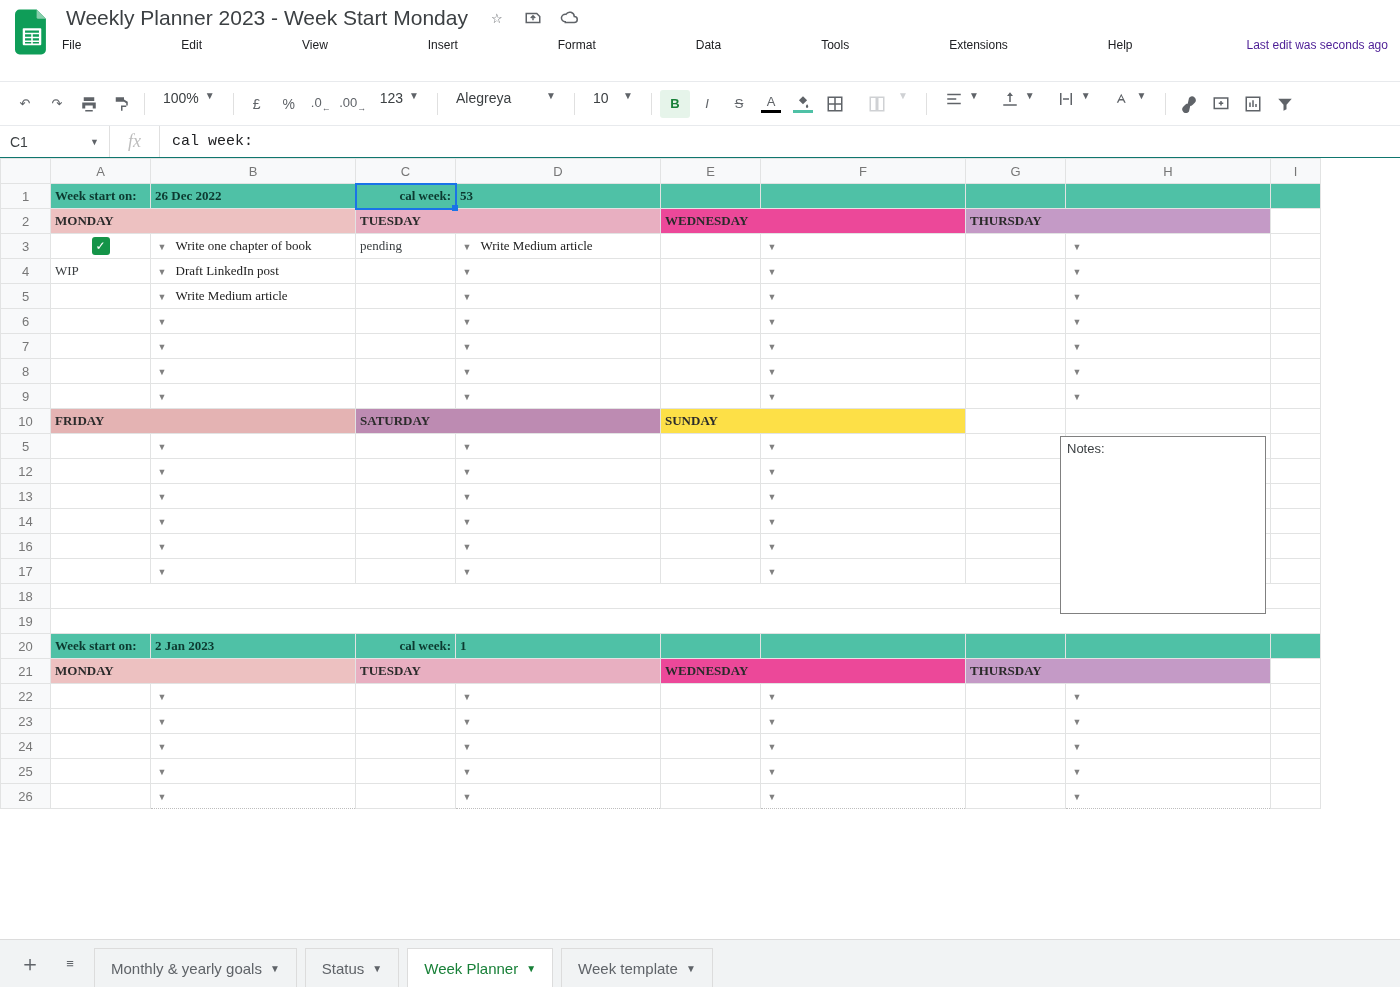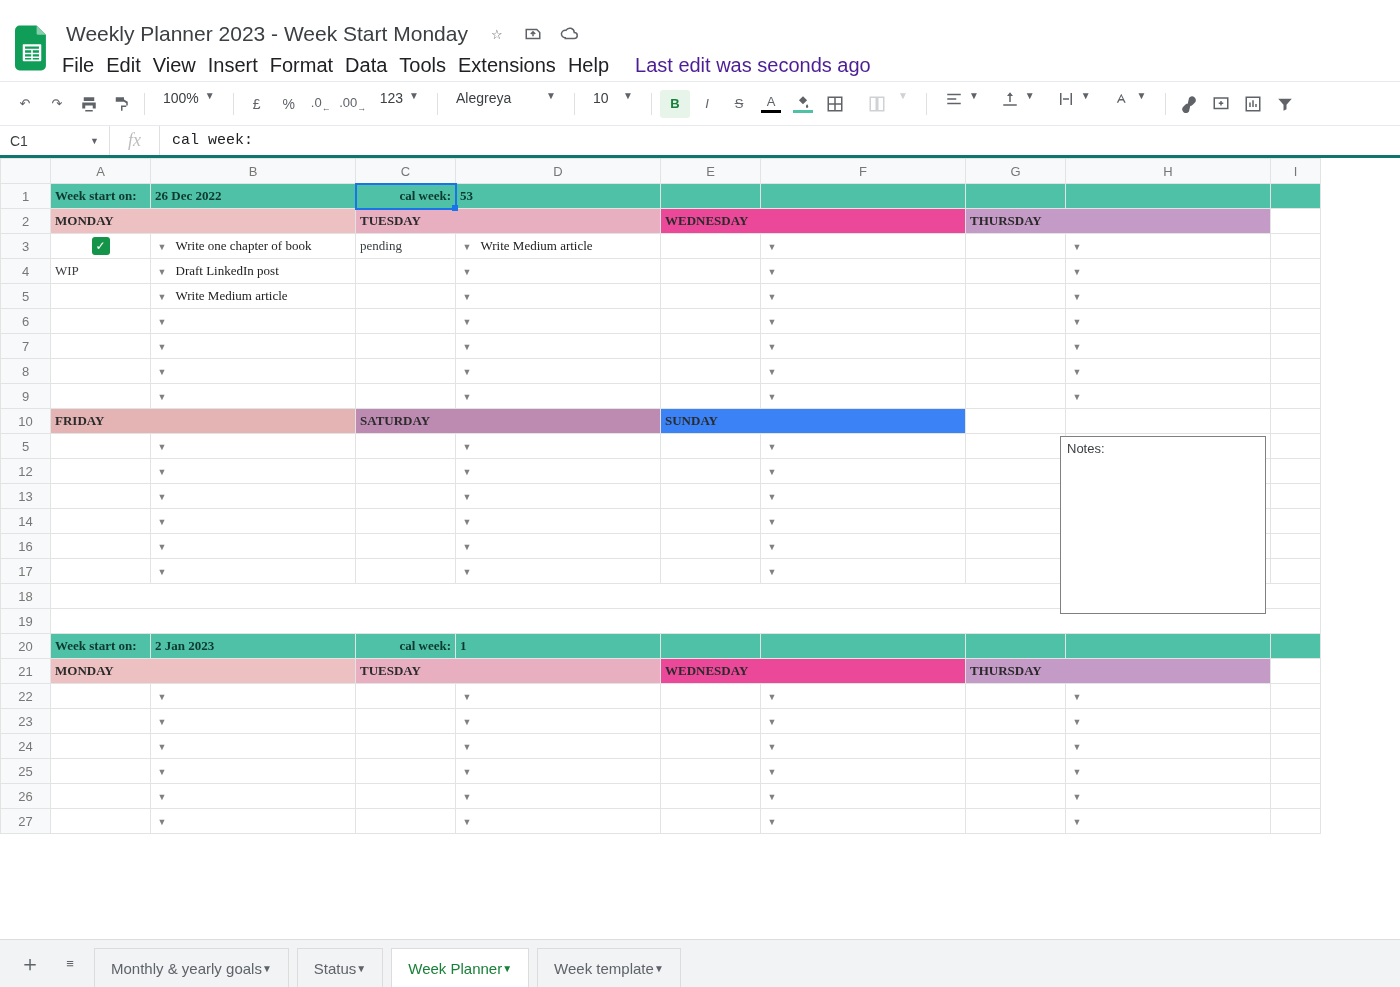--- a/index.html
+++ b/index.html
@@ -1,70 +1,70 @@
 <!DOCTYPE html>
 <html><head>
 <meta charset="utf-8">
 <style>
   * { margin:0; padding:0; box-sizing:border-box; }
   body { font-family: Arial, sans-serif; font-size:13px; color:#3c4043; background:#fff; overflow:hidden; width:1400px; height:987px; }
   
-  .app-header { display:flex; align-items:flex-start; padding:20px 12px 0 12px; border-bottom:1px solid #e8eaed; height:82px; }
+  .app-header { display:flex; align-items:flex-start; padding:4px 12px 0 12px; border-bottom:1px solid #e8eaed; height:82px; }
   .logo { width:40px; height:55px; display:flex; align-items:center; justify-content:center; margin-right:10px; }
   .logo svg { width:34px; height:46px; }
   .title-area { display:flex; flex-direction:column; gap:6px; flex:1; }
   .title-row { display:flex; align-items:center; gap:14px; }
   .doc-title { font-size:21px; color:#3c4043; padding:2px 4px; }
   .title-icon { color:#5f6368; width:22px; display:flex; justify-content:center; cursor:pointer; }
-  .menu-bar { display:flex; gap:12px; font-size:20px; color:#202124; align-items:center; }
+  .menu-bar { display:flex; gap:12px; font-size:12px; color:#202124; align-items:center;justify-content:space-between; }
   .menu-item { cursor:pointer; }
   .last-edit { color:#4c1d95; cursor:pointer; margin-left:14px; }
   
   .toolbar { display:flex; align-items:center; height:44px; padding:0 10px; border-bottom:1px solid #e8eaed; gap:2px; }
   .tool-btn { width:30px; height:28px; display:flex; align-items:center; justify-content:center; color:#5f6368; cursor:pointer; border-radius:3px; }
   .tool-btn.disabled { color:#cfd1d4; }
   .tool-btn.bold-active { background:#e6f4ea; color:#188038; font-weight:bold; }
   .tool-sep { width:1px; height:22px; background:#e0e0e0; margin:0 6px; }
   .tool-combo { display:flex; align-items:flex-start; gap:6px; padding:0 10px; height:28px; cursor:pointer; color:#3c4043; }
   .tool-combo .chev { color:#5f6368; font-size:10px; }
   .tool-text { font-size:14px; }
   .color-bar { width:20px; height:3px; margin-top:1px; }
   
-  .formula-row { display:flex; align-items:center; height:32px; border-bottom:3px solid #0f766e; }
+  .formula-row { display:flex; align-items:center; height:32px; border-bottom:1px solid #0f766e; }
   .name-box { width:110px; display:flex; align-items:center; justify-content:space-between; padding:0 10px; border-right:1px solid #e0e0e0; height:100%; font-size:14px; }
   .fx { width:50px; text-align:center; font-style:italic; font-family: Georgia,serif; color:#bdbdbd; font-size:18px; border-right:1px solid #e0e0e0; height:100%; display:flex; align-items:center; justify-content:center; }
   .formula-input { flex:1; padding:0 12px; font-family: "Courier New", monospace; font-size:15px; color:#202124; }
   
   .grid-wrap { position:relative; height:740px; overflow:hidden; }
   table.sheet { border-collapse:collapse; table-layout:fixed; }
   table.sheet th, table.sheet td { border:1px solid #e2e3e3; font-size:13px; vertical-align:middle; height:25px; text-align:left; padding:0 4px; }
   table.sheet th { background:#f8f9fa; color:#777; font-weight:normal; text-align:center; }
   th.rowhdr { width:50px; min-width:50px; background:#f8f9fa; font-size:13px; color:#777; text-align:center; }
   
   .cA { width:100px; } .cB { width:205px; } .cC { width:100px; } .cD { width:205px; }
   .cE { width:100px; } .cF { width:205px; } .cG { width:100px; } .cH { width:205px; } .cI { width:50px; }
   
   .teal-row td { background:#4fc1a6; color:#0c3a30; font-family: Georgia,serif; font-weight:bold; font-size:14px; }
   .dayhdr { font-family: Georgia,serif; font-weight:bold; text-align:center; font-size:15px; color:#2b2b2b; }
   .monday { background:#edc1c1; } .tuesday { background:#e8afc1; } .wednesday { background:#ec4899; } .thursday { background:#c49ac6; }
-  .friday   { background:#e4b3b3; } .saturday { background:#bd8bb2; } .sunday { background:#3b82f6; }
+  .friday   { background:#e4b3b3; } .saturday { background:#bd8bb2; } .sunday { background:#fde047; }
   .task-cell { position:relative; font-family: Georgia, serif; font-size:14.5px; color:#222; padding-left:6px; }
   .dotted { border-bottom:1px dotted #bdbdbd !important; }
   .drop-arrow { color:#808080; font-size:9px; display:inline-block; width:14px; text-align:center; cursor:pointer; }
   .dashed-right { border-right:1px dashed #b0b0b0 !important; }
   .checkbox { display:inline-flex; width:18px; height:18px; background:#149448; border-radius:3px; align-items:center; justify-content:center; color:#fff; font-size:12px; }
   .status-wip { font-family: Georgia,serif; font-size:13px; text-align:center; }
   .status-pending { font-family: Georgia,serif; font-size:13px; text-align:center; }
   .selected-cell { outline:2px solid #1a73e8; outline-offset:-1px; position:relative; }
   .selected-cell::after { content:""; position:absolute; right:-3px; bottom:-3px; width:6px; height:6px; background:#1a73e8; }
   .notes-box { border:1px solid #808080; position:absolute; background:#fff; font-size:13px; padding:4px 6px; }
   
   .sheet-bar { position:absolute; left:0; right:0; bottom:0; height:48px; background:#f1f3f4; border-top:1px solid #dcdcdc; display:flex; align-items:center; padding-left:14px; gap:8px; }
   .sheet-btn { width:32px; height:32px; display:flex; align-items:center; justify-content:center; color:#5f6368; cursor:pointer; }
-  .sheet-tab { height:40px; display:flex; align-items:center; padding:0 16px; background:#f1f3f4; border:1px solid #dcdcdc; border-bottom:none; font-size:15px; color:#5f6368; cursor:pointer; margin-top:8px;}
+  .sheet-tab { height:40px; display:flex; align-items:center; padding:0 16px; gap:8px; background:#f1f3f4; border:1px solid #dcdcdc; border-bottom:none; font-size:15px; color:#5f6368; cursor:pointer; margin-top:8px;}
   .sheet-tab.active { background:#fff; color:#188038; font-weight:500; }
   .tab-chev { font-size:10px; }
   .tiny-chev { font-size:9px; color:#5f6368; }
 </style>
 </head>
 <body>
 
 <div class="app-header">
   <div class="logo">
     <svg viewBox="0 0 44 58">
@@ -545,32 +545,20 @@
           <td class="dashed-right"></td>
           <td class="task-cell dotted dashed-right"><span class="drop-arrow">▼</span></td>
           <td class="dashed-right"></td>
           <td class="task-cell dotted dashed-right"><span class="drop-arrow">▼</span></td>
           <td class="dashed-right"></td>
           <td class="task-cell dotted dashed-right"><span class="drop-arrow">▼</span></td>
           <td class="dashed-right"></td>
           <td class="task-cell dotted"><span class="drop-arrow">▼</span></td>
           <td></td>
         </tr>
-  <tr>
-          <th class="rowhdr">27</th>
-          <td class="dashed-right"></td>
-          <td class="task-cell dashed-right"><span class="drop-arrow">▼</span></td>
-          <td class="dashed-right"></td>
-          <td class="task-cell dashed-right"><span class="drop-arrow">▼</span></td>
-          <td class="dashed-right"></td>
-          <td class="task-cell dashed-right"><span class="drop-arrow">▼</span></td>
-          <td class="dashed-right"></td>
-          <td class="task-cell"><span class="drop-arrow">▼</span></td>
-          <td></td>
-        </tr>
 </tbody>
     </table>
 
 <div class="notes-box" style="left:1060px; top:278px; width:206px; height:178px;">Notes:</div>
 </div>
 
 <div class="sheet-bar">
   <span class="sheet-btn" style="font-size:22px">＋</span>
   <span class="sheet-btn">≡</span>
   <div class="sheet-tab">

